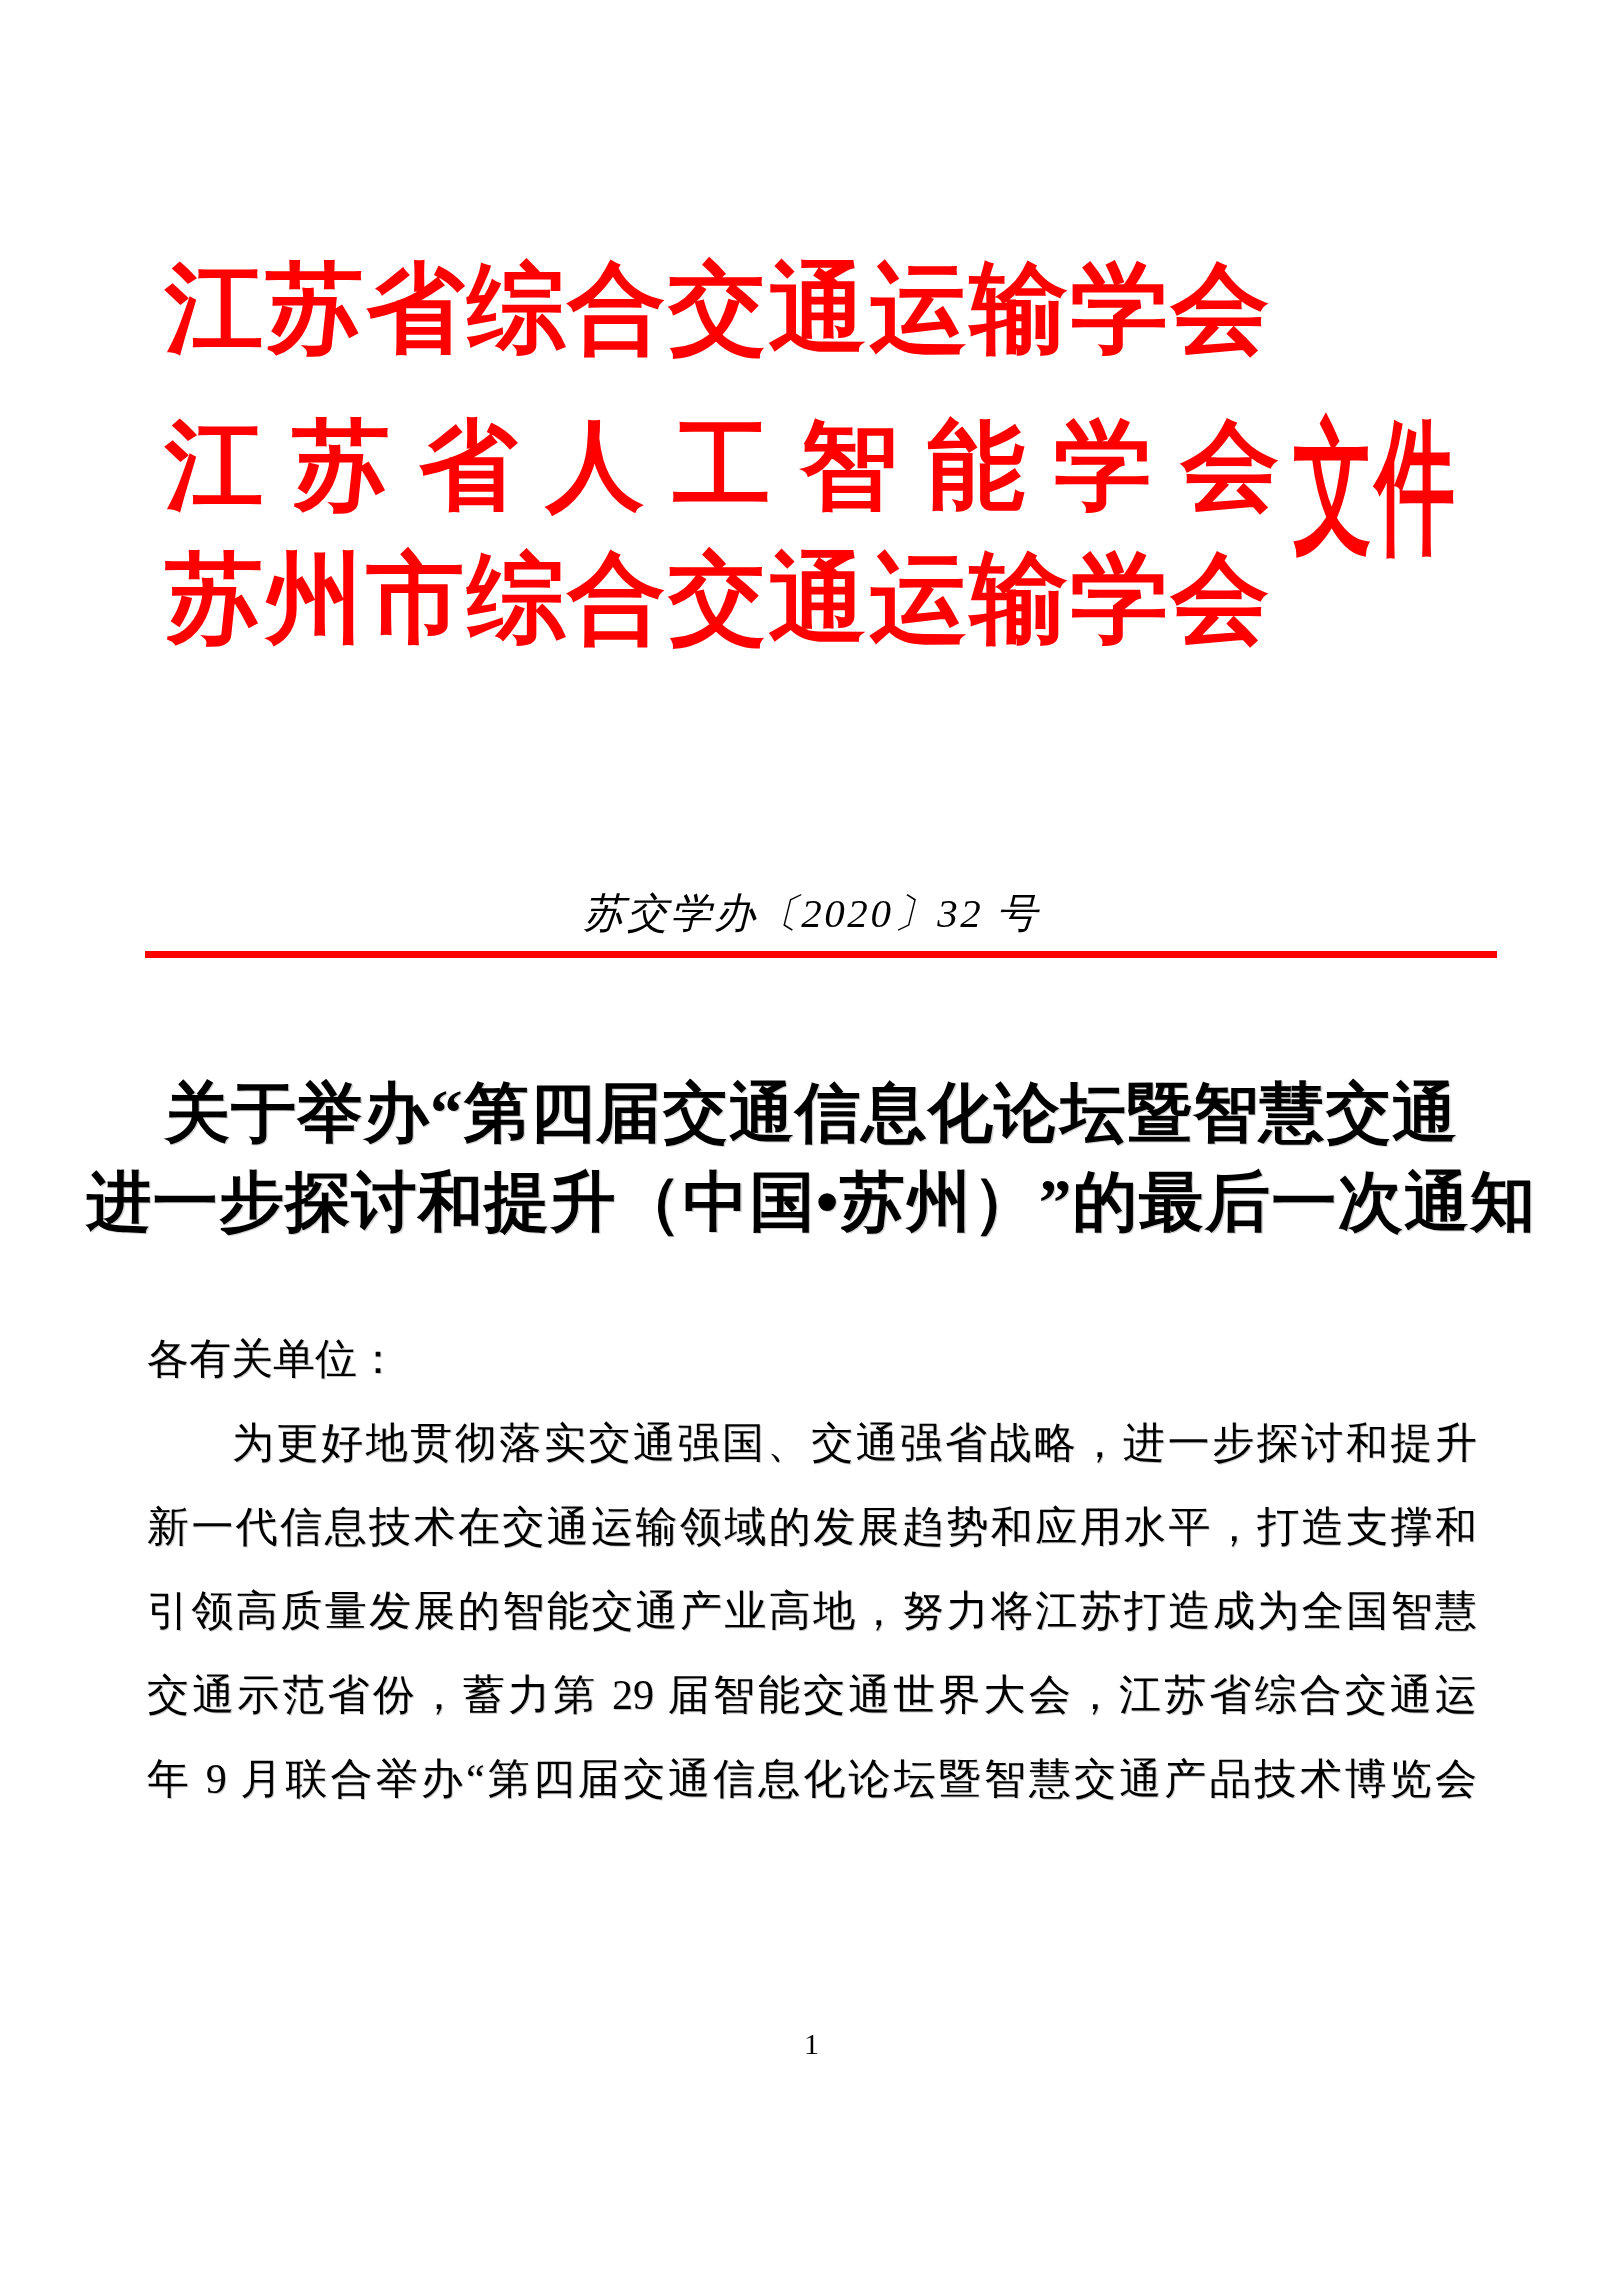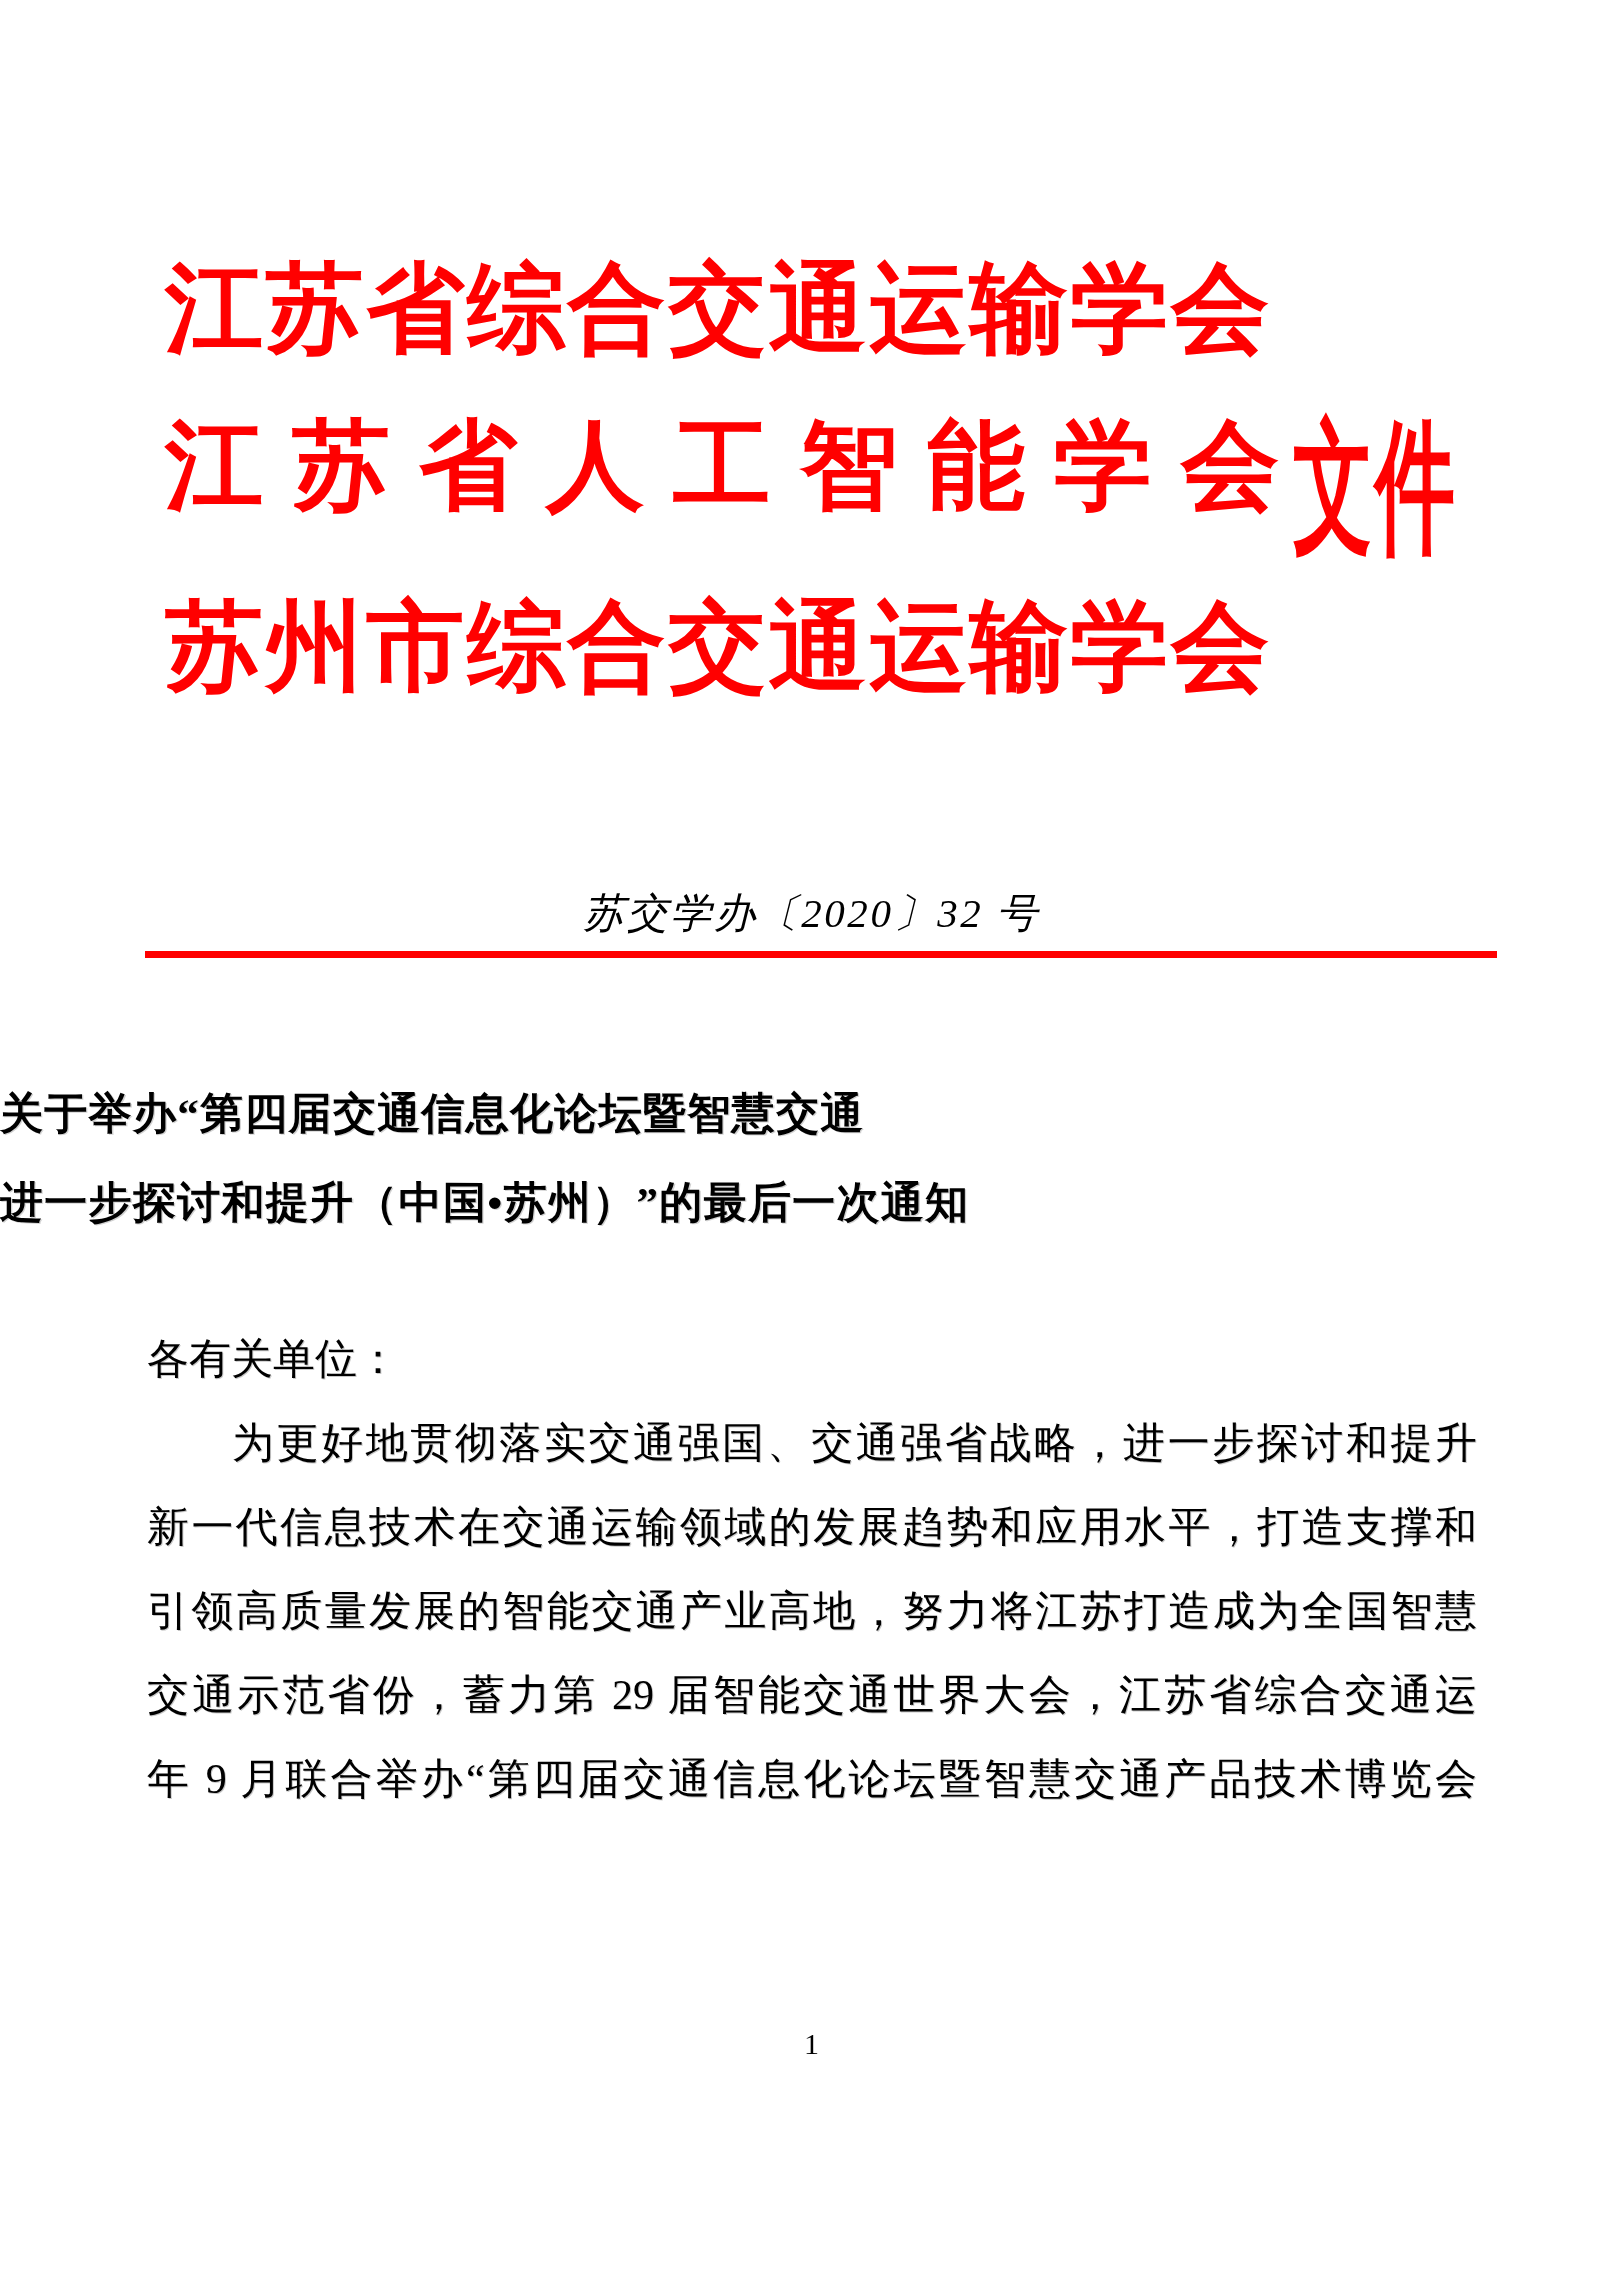--- a/index.html
+++ b/index.html
@@ -23,21 +23,21 @@
     width: 1113px;
     color: #ff0000;
     font-weight: 700;
     font-size: 98px;
     line-height: 111px;
     white-space: nowrap;
     font-family: "Liberation Serif", serif;
   }
   .org-line-1 { top: 254px; letter-spacing: 2.6px; }
   .org-line-2 { top: 411px; letter-spacing: 29px; }
-  .org-line-3 { top: 592px; letter-spacing: 2.6px; }
+  .org-line-3 { top: 544px; letter-spacing: 2.6px; }
   .wenjian {
     position: absolute;
     left: 1293px;
     top: 409px;
     color: #ff0000;
     font-weight: 700;
     font-size: 145px;
     line-height: 157px;
     white-space: nowrap;
     font-family: "Liberation Sans", sans-serif;
@@ -64,22 +64,22 @@
     left: 145px;
     width: 1352px;
     height: 7.2px;
     background: #ff0000;
   }
   
   .title-line {
     position: absolute;
     left: 0;
     width: 100%;
-    text-align: left;
-    font-size: 43px;
+    text-align: center;
+    font-size: 65px;
     line-height: 77px;
     font-weight: 600;
     letter-spacing: 1.3px;
     color: #000000;
     text-shadow: 1.3px 1.3px 0 rgba(0,0,0,0.18);
     white-space: nowrap;
   }
   .title-line-1 { top: 1075px; }
   .title-line-2 { top: 1164px; }
   

